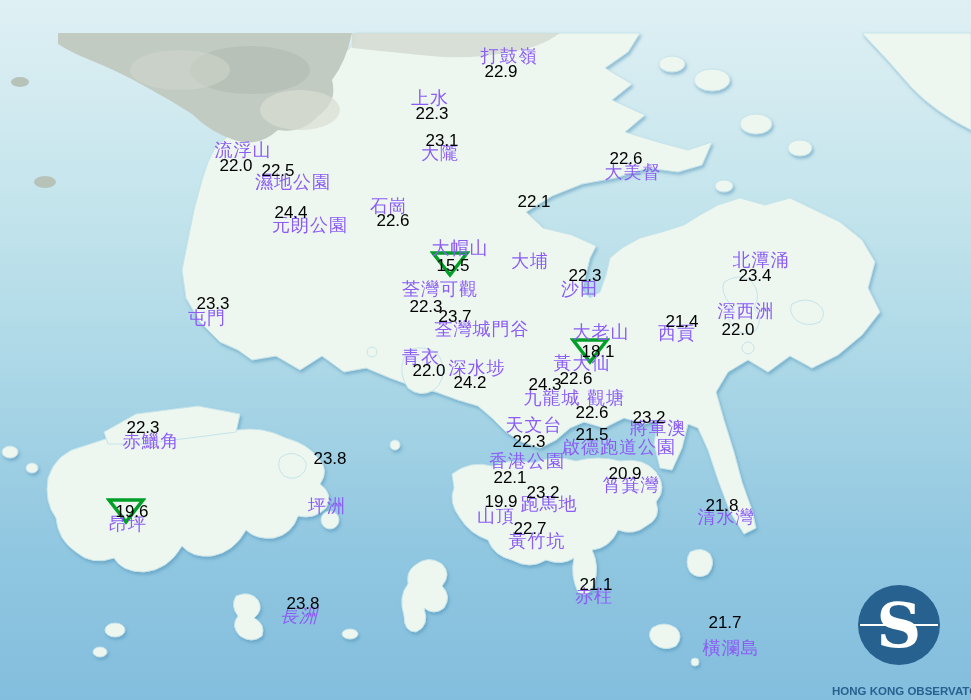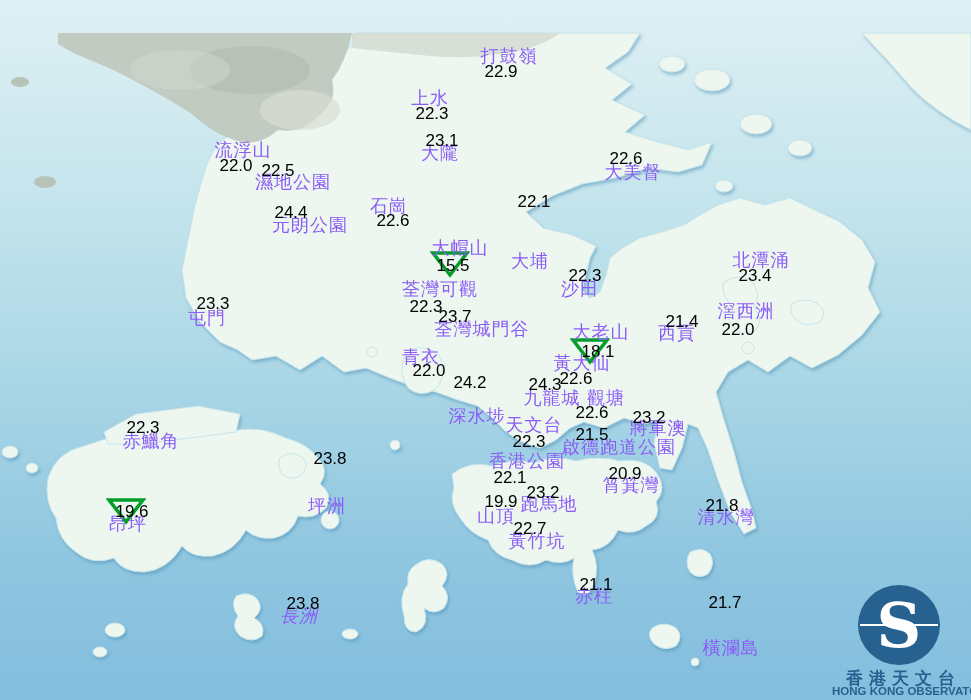--- a/index.html
+++ b/index.html
@@ -168,21 +168,21 @@
       <div class="station-temp" style="left: 682px; top: 321px;">21.4</div>
       <svg class="min-marker" viewBox="0 0 40 28" style="left: 570px; top: 337px;">
         <polygon points="3,3 37,3 20,25" fill="none" stroke="#00a028" stroke-width="3.5" stroke-linejoin="miter"></polygon>
       </svg>
       <div class="station-label" style="left: 601px; top: 332px;">大老山</div>
       <div class="station-temp" style="left: 598px; top: 351px;">18.1</div>
       <div class="station-label" style="left: 421px; top: 357px;">青衣</div>
       <div class="station-temp" style="left: 429px; top: 370px;">22.0</div>
       <div class="station-label" style="left: 582px; top: 363px;">黃大仙</div>
       <div class="station-temp" style="left: 576px; top: 378px;">22.6</div>
-      <div class="station-label" style="left: 477px; top: 368px; margin-top: 48px;">深水埗</div>
+      <div class="station-label" style="left: 477px; top: 368px;">深水埗</div>
       <div class="station-temp" style="left: 470px; top: 382px;">24.2</div>
       <div class="station-label" style="left: 552px; top: 398px;">九龍城</div>
       <div class="station-temp" style="left: 545px; top: 384px;">24.3</div>
       <div class="station-label" style="left: 606px; top: 398px;">觀塘</div>
       <div class="station-temp" style="left: 592px; top: 412px;">22.6</div>
       <div class="station-label" style="left: 151px; top: 441px;">赤鱲角</div>
       <div class="station-temp" style="left: 143px; top: 427px;">22.3</div>
       <div class="station-label" style="left: 534px; top: 425px;">天文台</div>
       <div class="station-temp" style="left: 529px; top: 441px;">22.3</div>
       <div class="station-label" style="left: 658px; top: 428px;">將軍澳</div>
@@ -206,27 +206,26 @@
       <div class="station-temp" style="left: 132px; top: 511px;">19.6</div>
       <div class="station-label" style="left: 726px; top: 517px;">清水灣</div>
       <div class="station-temp" style="left: 722px; top: 505px;">21.8</div>
       <div class="station-label" style="left: 537px; top: 541px;">黃竹坑</div>
       <div class="station-temp" style="left: 530px; top: 528px;">22.7</div>
       <div class="station-label" style="left: 594px; top: 596px;">赤柱</div>
       <div class="station-temp" style="left: 596px; top: 584px;">21.1</div>
       <div class="station-label" style="left: 299px; top: 616px; font-style: italic;">長洲</div>
       <div class="station-temp" style="left: 303px; top: 603px;">23.8</div>
       <div class="station-label" style="left: 731px; top: 648px;">橫瀾島</div>
-      <div class="station-temp" style="left: 725px; top: 602px;">21.7</div>
+      <div class="station-temp" style="left: 725px; top: 622px;">21.7</div>
     </div>
 
 
   <div class="logo">
     <svg width="135" height="84" viewBox="0 0 135 84">
       <ellipse cx="63" cy="43" rx="41" ry="40" fill="#26618f"></ellipse>
       <line x1="24" y1="43" x2="102" y2="43" stroke="#ffffff" stroke-width="2"></line>
       <text x="63" y="65" text-anchor="middle" fill="#ffffff" font-family="'DejaVu Serif','Liberation Serif',serif" font-size="62" font-weight="bold">S</text>
     </svg>
-    <div class="logo-cn">香港天文台</div>
     <div class="logo-en">HONG KONG OBSERVATORY</div>
   </div>
 
 </div>
 
 </body></html>

